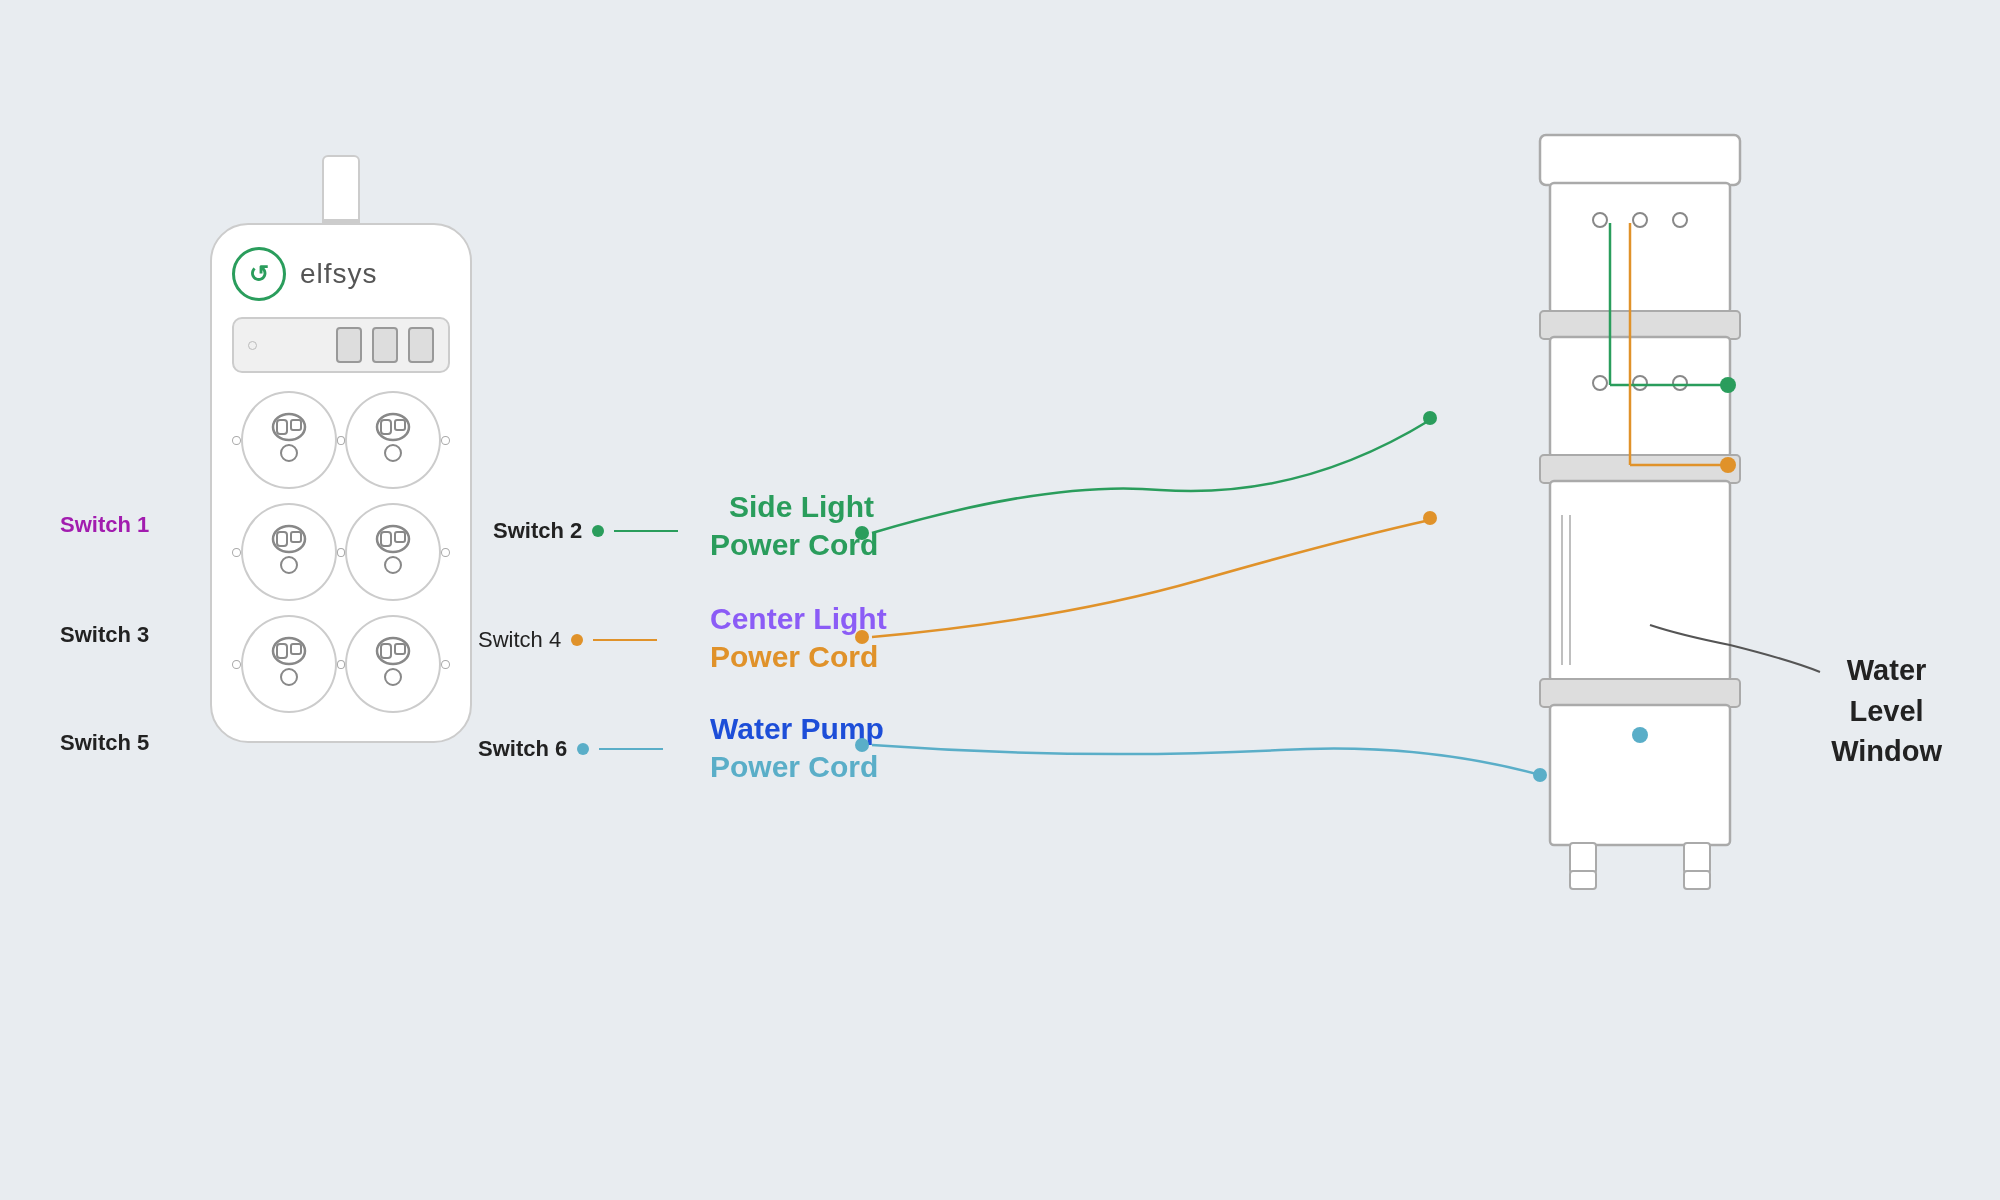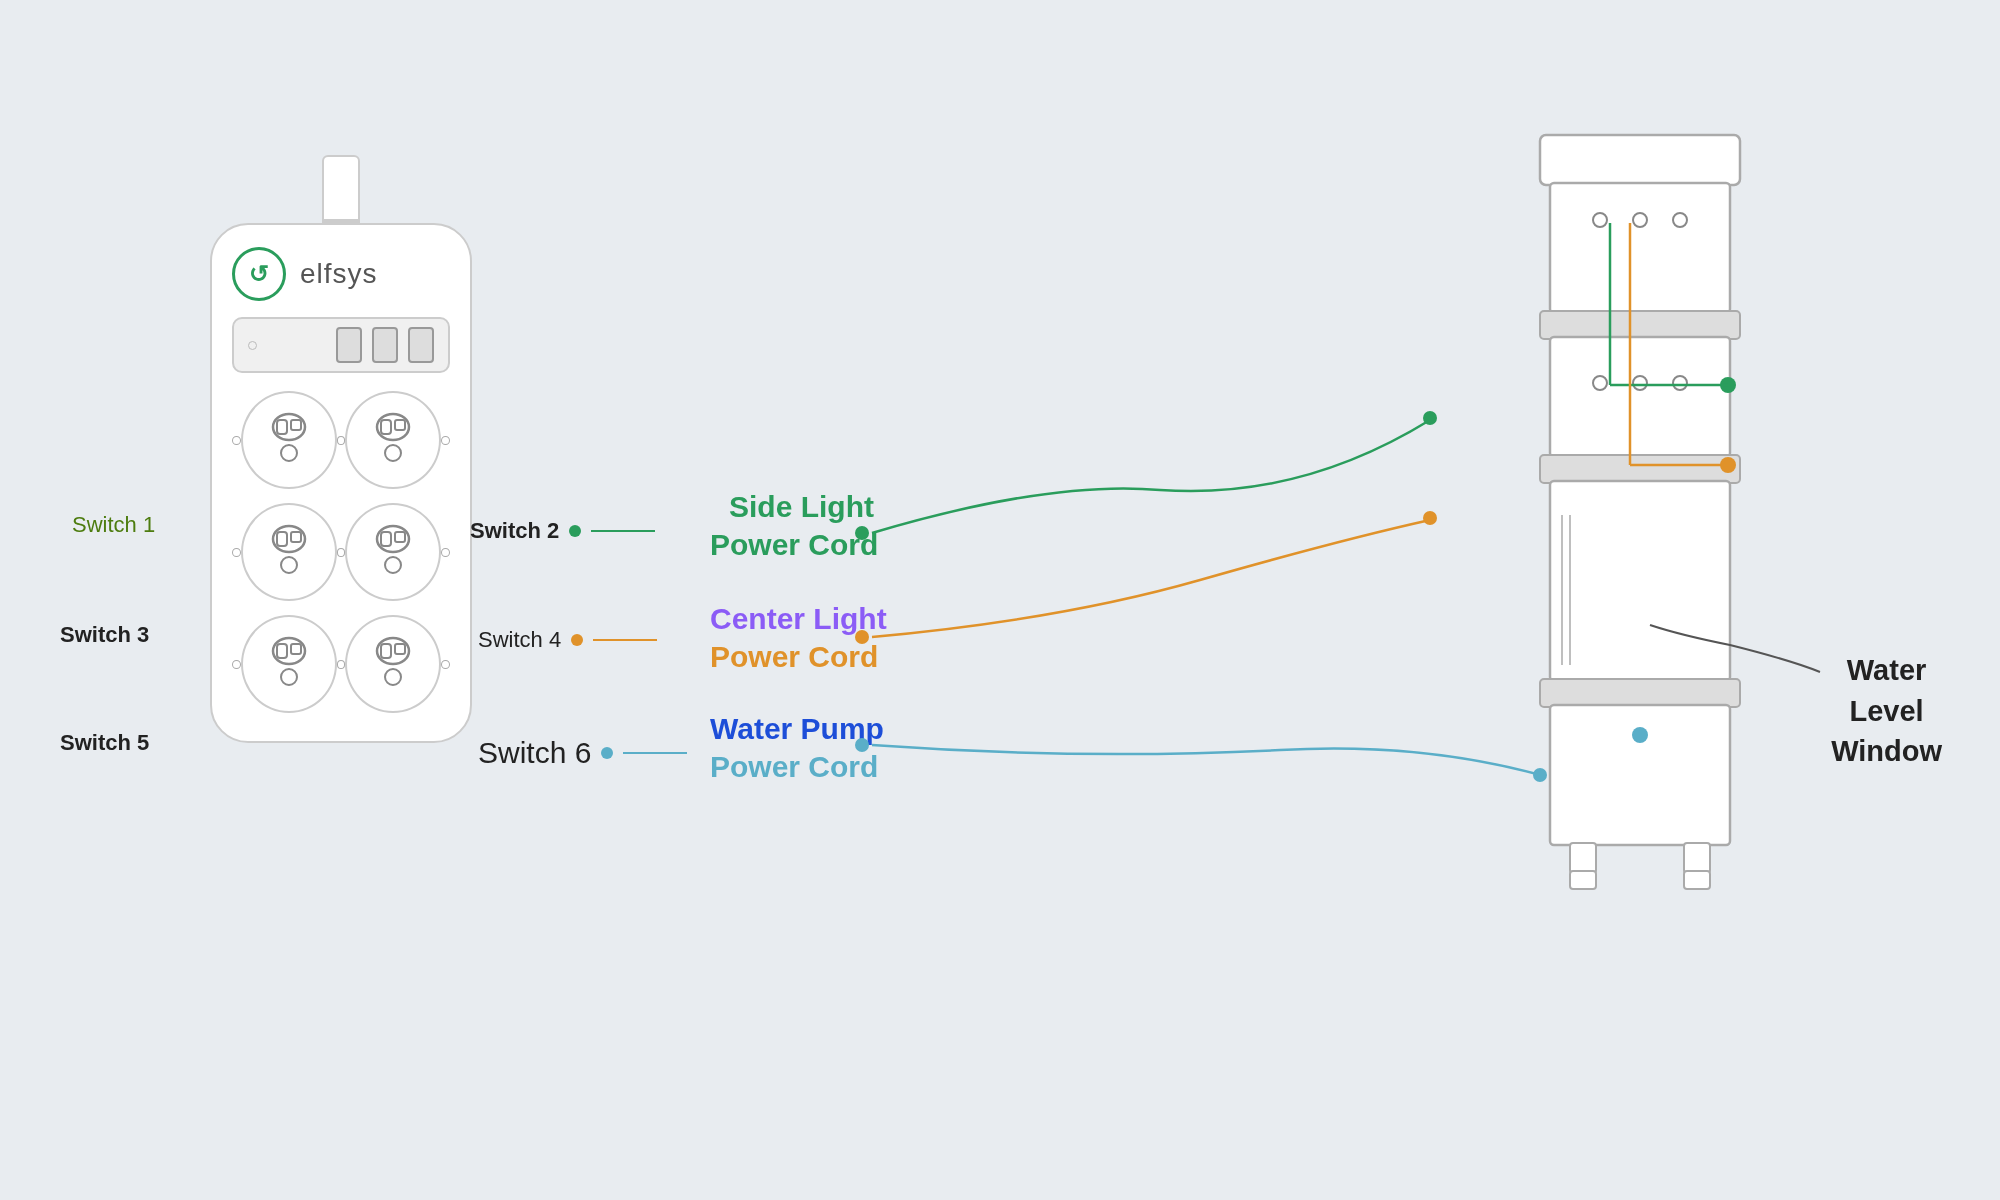--- a/index.html
+++ b/index.html
@@ -27,25 +27,25 @@
       top: 0;
       left: 0;
       width: 2000px;
       height: 1200px;
       pointer-events: none;
     }
 
     
     .left-switch-1 {
       position: absolute;
-      left: 72px;
+      left: 60px;
       top: 512px;
       font-size: 22px;
-      font-weight: 400;
-      color: #4d7c0f;
+      font-weight: 700;
+      color: #a21caf;
     }
     .left-switch-3 {
       position: absolute;
       left: 60px;
       top: 622px;
       font-size: 22px;
       font-weight: 700;
       color: #222;
     }
     .left-switch-5 {
@@ -153,34 +153,34 @@
             <rect x="18" y="15" width="10" height="14" rx="3" fill="none" stroke="#888" stroke-width="2"></rect>
             <rect x="32" y="15" width="10" height="10" rx="2" fill="none" stroke="#888" stroke-width="2"></rect>
             <circle cx="30" cy="48" r="8" fill="none" stroke="#888" stroke-width="2"></circle>
           </svg>
         </div>
         <div style="width:9px;height:9px;border-radius:50%;border:1.5px solid #aaa;"></div>
       </div>
     </div>
   </div>
 
-  <div style="position:absolute;left:470px;top:518px;display:flex;align-items:center;gap:10px;">
+  <div style="position:absolute;left:493px;top:518px;display:flex;align-items:center;gap:10px;">
     <span style="font-size:22px;font-weight:700;color:#222;">Switch 2</span>
     <div style="width:12px;height:12px;border-radius:50%;background:#2a9d5c;"></div>
     <div style="width:64px;height:2.5px;background:#2a9d5c;"></div>
   </div>
 
   <div style="position:absolute;left:478px;top:627px;display:flex;align-items:center;gap:10px;">
     <span style="font-size:22px;font-weight:400;color:#222;">Switch 4</span>
     <div style="width:12px;height:12px;border-radius:50%;background:#e0922a;"></div>
     <div style="width:64px;height:2.5px;background:#e0922a;"></div>
   </div>
 
   <div style="position:absolute;left:478px;top:736px;display:flex;align-items:center;gap:10px;">
-    <span style="font-size:30px;font-weight:400;color:#222;text-align:right;">Switch 6</span>
+    <span style="font-size:22px;font-weight:700;color:#222;text-align:right;">Switch 6</span>
     <div style="width:12px;height:12px;border-radius:50%;background:#5aaec8;"></div>
     <div style="width:64px;height:2.5px;background:#5aaec8;"></div>
   </div>
 
   <div style="position:absolute;left:710px;top:488px;">
     <div style="color:#2a9d5c;font-size:30px;font-weight:700;line-height:1.25;margin-left:19px;">Side Light</div>
     <div style="color:#2a9d5c;font-size:30px;font-weight:700;line-height:1.25;">Power Cord</div>
   </div>
 
   <div style="position:absolute;left:710px;top:600px;">

